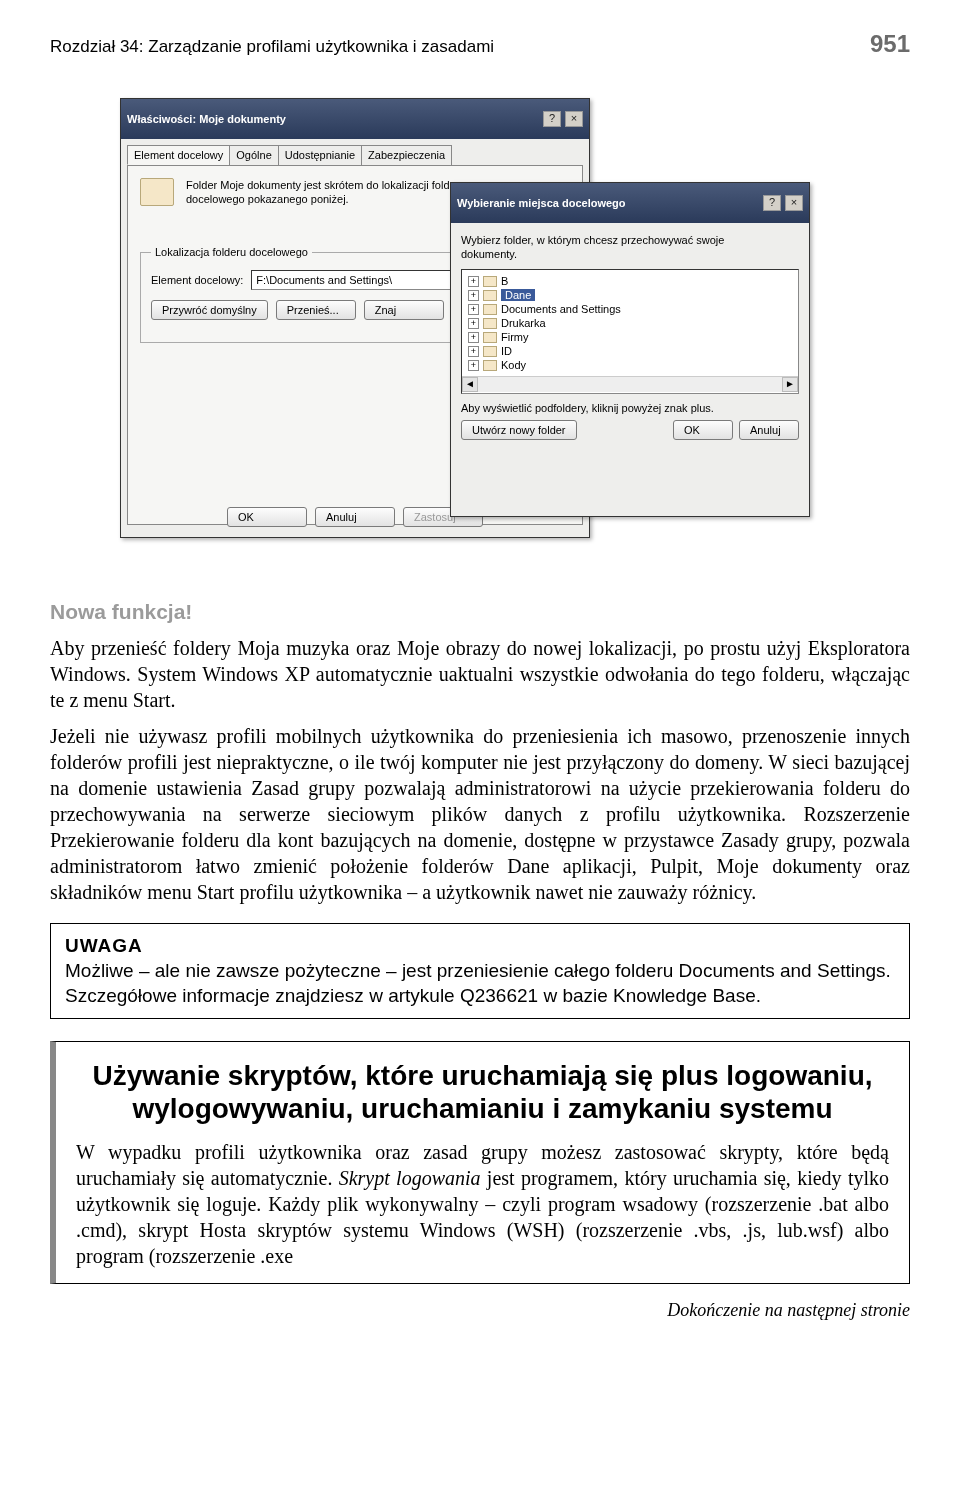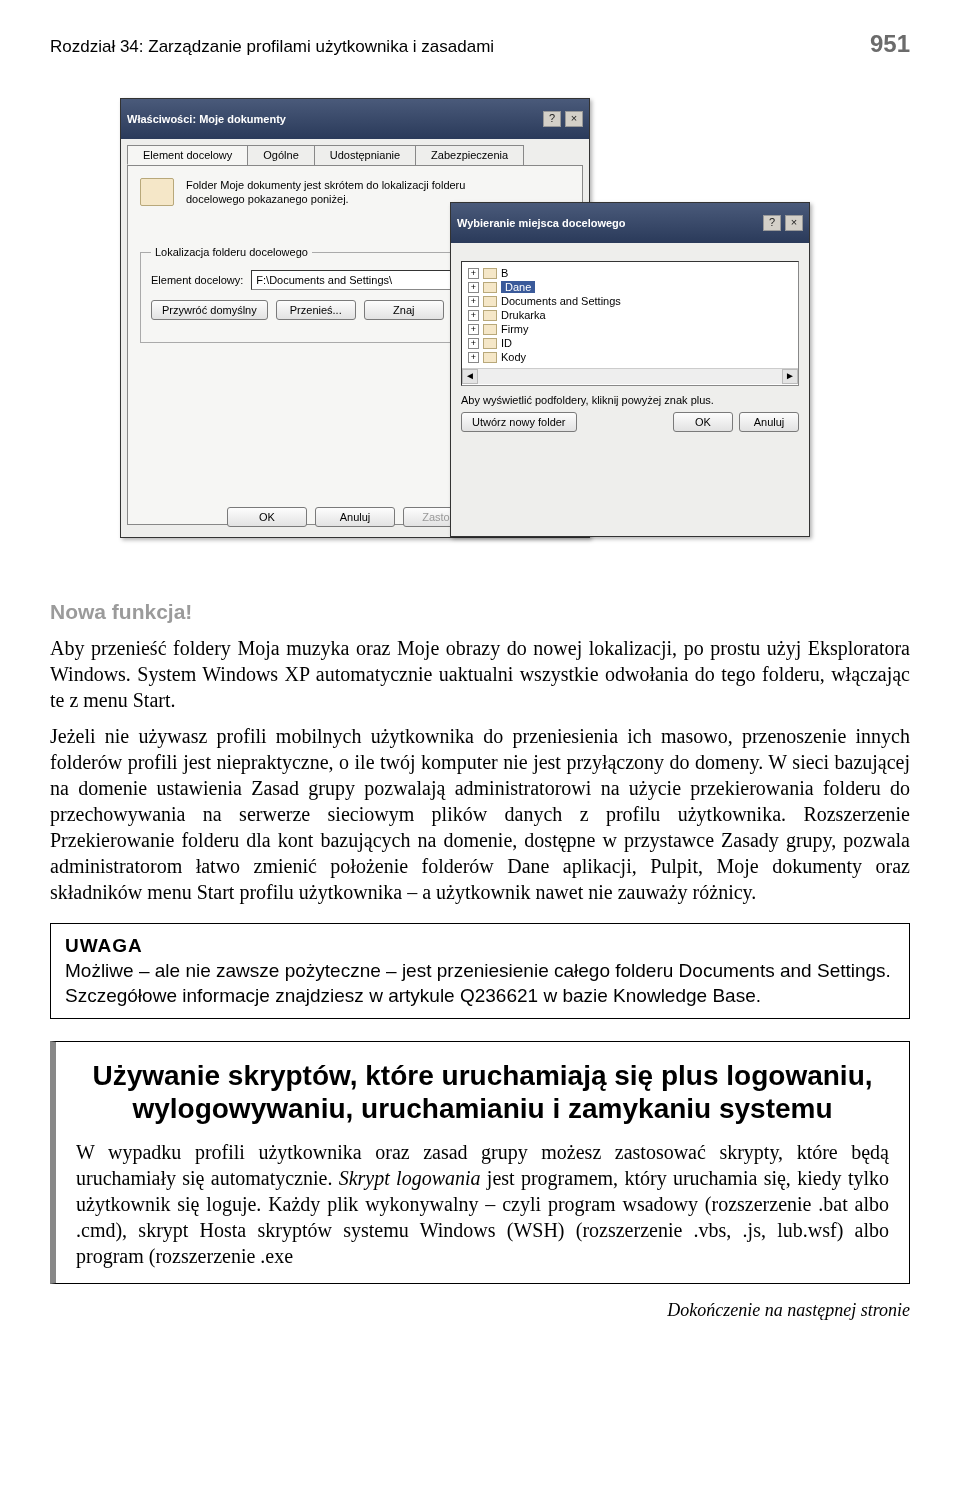--- a/index.html
+++ b/index.html
@@ -30,21 +30,21 @@
   .dlg {
     position: absolute;
     border: 1px solid #333;
     background: #eeeeec;
     font-family: Tahoma, Arial, sans-serif;
     font-size: 11px;
     color: #000;
     box-shadow: 2px 2px 4px rgba(0,0,0,0.3);
   }
   .dlg-main { left: 0; top: 0; width: 470px; height: 440px; }
-  .dlg-sub  { left: 330px; top: 104px; width: 360px; height: 335px; z-index: 2; }
+  .dlg-sub  { left: 330px; top: 84px; width: 360px; height: 335px; z-index: 2; }
   .titlebar {
     background: linear-gradient(#4a5a7a, #2a3a5a);
     color: #fff;
     padding: 20px 6px;
     display: flex;
     align-items: center;
     gap: 4px;
     height: 25px;
   }
   .titlebar .ttl { flex: 1; font-weight: bold; font-size: 11px;}
@@ -60,21 +60,21 @@
   }
   .tabs {
     display: flex;
     padding: 6px 6px 0 6px;
     gap: 0;
     background: #eeeeec;
   }
   .tab {
     border: 1px solid #888;
     border-bottom: none;
-    padding: 3px 15px;
+    padding: 3px 6px;
     font-size: 11px;
     position: relative;
     background: #eeeeec;
     margin-right:-1px;
   }
   .tab.active { background: #f6f6f4; border-bottom: 1px solid #f6f6f4;}
   .panel {
     border: 1px solid #888;
     margin: 0 6px 6px 6px;
     padding: 12px;
@@ -101,21 +101,20 @@
   fieldset.group legend { padding: 0 4px; }
   .row { display: flex; align-items: center; gap: 8px; margin-bottom: 10px;}
   .txtinput { flex: 1; background: #fff; border: 1px inset #888; height: 20px; padding: 2px 4px; font-size: 11px;}
   .btn {
     background: linear-gradient(#fdfdfd, #e2e2e2);
     border: 1px solid #7a7a7a;
     padding: 3px 10px;
     font-size: 11px;
     border-radius: 3px;
     min-width: 80px;
-    text-align: center;
     font-family: Tahoma, Arial, sans-serif;
   }
   .btn.disabled { color: #999; }
   .dlg-main .btnbar {
     display: flex;
     gap: 8px;
     justify-content: center;
     position: absolute;
     bottom: 10px; left: 0; right: 0;
   }
@@ -239,20 +238,24 @@
     </div>
   </div>
 
   <div class="dlg dlg-sub">
     <div class="titlebar">
       <span class="ttl">Wybieranie miejsca docelowego</span>
       <span class="tbtn">?</span>
       <span class="tbtn">×</span>
     </div>
     <div class="subbody">
+      <div class="desc">
+        <span>Wybierz folder, w którym chcesz przechowywać swoje</span><br>
+        <span>dokumenty.</span>
+      </div>
       <div style="height:8px"></div>
       <div class="treebox">
         <div class="tree-inner" id="tree-inner">
             <div class="tree-item">
               <span class="expand">+</span>
               <span class="ficon"></span>
               <span class="lbl">B</span>
             </div>
             <div class="tree-item selected">
               <span class="expand">+</span>

